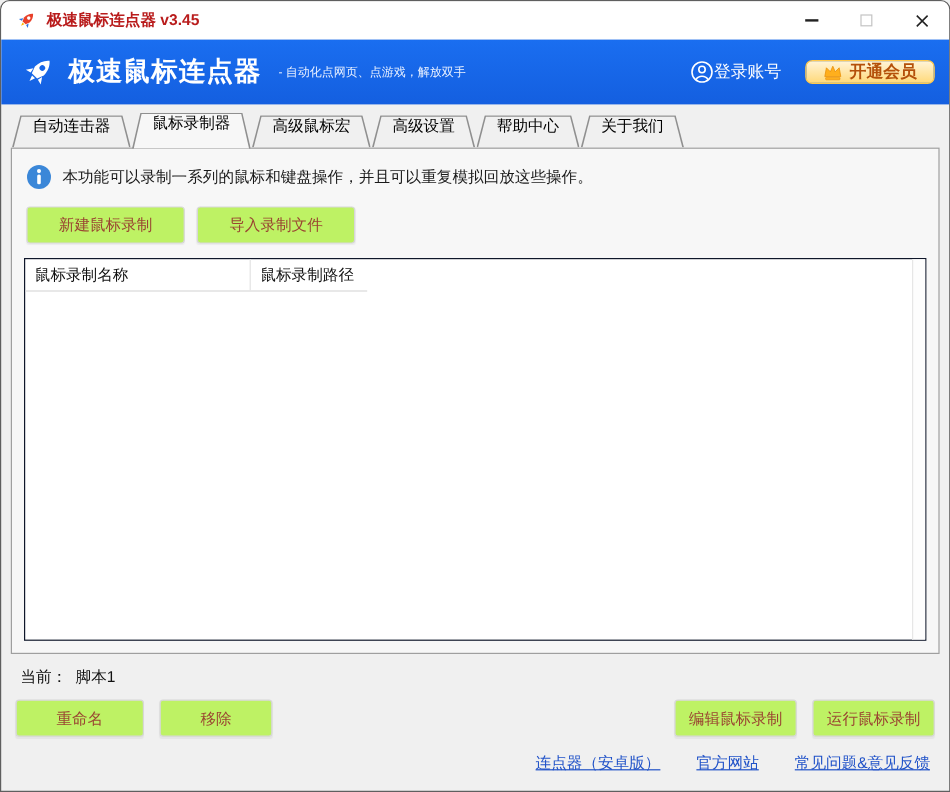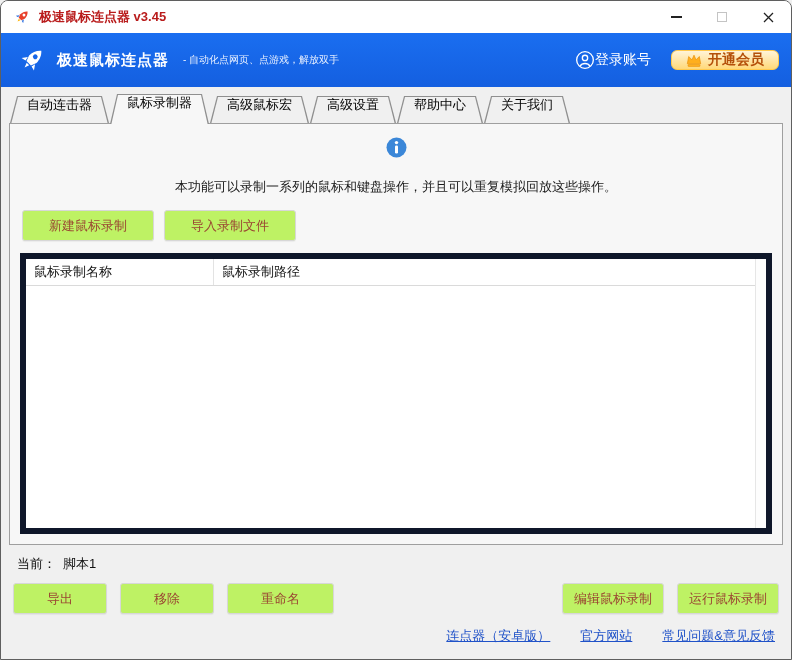--- a/index.html
+++ b/index.html
@@ -19,56 +19,56 @@
   .app-icon { width:18px; height:18px; display:flex; }
   .win-title { font-size:13px; font-weight:600; color:#b91c1c; }
   .win-controls { margin-left:auto; display:flex; height:100%; }
   .wc { width:46px; height:100%; display:flex; align-items:center; justify-content:center; cursor:pointer; }
   .min-glyph { width:11px; height:2px; background:#222; }
   .max-glyph { width:10px; height:10px; border:1px solid #c4c4c4; }
 
   
   .banner { height:54px; background:linear-gradient(180deg,#1a6ef0,#145fe0); display:flex; align-items:center; padding:0 8px 0 16px; }
   .banner-logo { width:30px; height:30px; display:flex; margin-right:10px; }
-  .app-name { color:#fff; font-size:15px; font-weight:700; letter-spacing:1px; }
+  .app-name { color:#fff; font-size:22px; font-weight:700; letter-spacing:1px; }
   .tagline { color:#e8f0ff; font-size:10px; margin-left:14px; }
   .login { margin-left:auto; display:flex; align-items:center; gap:0; color:#fff; font-size:14px; cursor:pointer; margin-right:20px; }
   .vip-btn { display:flex; align-items:center; gap:6px; height:20px; padding:0 14px; margin-right:4px;
              background:linear-gradient(180deg,#fff4d8,#ffd97a); border:1px solid #ffc94d; border-radius:6px;
              color:#b4500a; font-size:14px; font-weight:700; cursor:pointer; }
 
   
   .tabs { height:36px; display:flex; align-items:flex-end; padding-left:9px; position:relative; z-index:2; }
   .tab { position:relative; height:27px; padding:0 17px; display:flex; margin-right:1px; cursor:pointer; }
   .tab::before { content:""; position:absolute; inset:0; background:#8f8f8f;
                  clip-path:polygon(7px 0, calc(100% - 7px) 0, 100% 100%, 0 100%); }
   .tab::after  { content:""; position:absolute; inset:0; background:#f0f0f0;
                  clip-path:polygon(8px 1px, calc(100% - 8px) 1px, calc(100% - 1.4px) 100%, 1.4px 100%); }
   .tab.active { height:30px; margin-bottom:-1px; z-index:3; }
   .tab.active::after { background:#f7f7f7; }
   .tab-label { position:relative; z-index:1; font-size:13px; color:#000; white-space:nowrap; }
 
   
   .panel { margin:0 8px; height:422px; background:#f7f7f7; border:1px solid #9f9f9f;
            position:relative; z-index:1; display:flex; flex-direction:column; }
-  .info-row { display:flex; align-items:center; gap:20px; margin:13px 12px 0;flex-direction:column; }
+  .info-row { display:flex; align-items:center; gap:9px; margin:13px 12px 0; }
   .info-icon { width:21px; height:21px; display:flex; flex:0 0 auto; }
   .info-text { font-size:13px; color:#1a1a1a; }
   .action-row { display:flex; gap:10px; margin:14px 12px 0; }
 
   .btn { height:31px; background:#bef264; border:1px solid #d7d7d7; border-radius:3px;
          font-size:13px; color:#9a4632; display:inline-flex; align-items:center; justify-content:center;
          cursor:pointer; box-shadow:0 1px 1px rgba(0,0,0,0.05); white-space:nowrap; }
   .btn-lg { padding:0 26px; }
   .btn-sm { padding:0 33px; }
   .btn-md { padding:0 11px; }
 
   
-  .table-wrap { margin:12px 10px 10px; border:6px solid #0f172a; background:#fff; flex:1;
-                display:flex; flex-direction:column; position:relative; }
+  .table-wrap { margin:12px 10px 10px; border:1px solid #0f172a; background:#fff; flex:1;
+                display:flex; flex-direction:row; position:relative; }
   .t-header { display:flex; height:27px; border-bottom:1px solid #dadada; font-size:13px; padding-right:11px; }
   .t-col1 { width:188px; padding-left:8px; border-right:1px solid #e3e3e3; display:flex; align-items:center; }
   .t-col2 { flex:1; padding-left:8px; display:flex; align-items:center; }
   .t-body { flex:1; }
   .t-scrollbar { position:absolute; top:0; right:0; bottom:0; width:11px; border-left:1px solid #e6e6e6; background:#fdfdfd; }
 
   
   .current-row { margin:10px 16px 0; font-size:13px; display:flex; gap:7px; }
   .bottom-row { margin:10px 12px 0; display:flex; gap:13px; }
   .spacer { flex:1; }
@@ -184,23 +184,22 @@
     <div class="t-scrollbar"></div>
   </div>
 </div>
 
 <div class="current-row">
   <span>当前：</span>
   <span>脚本1</span>
 </div>
 
 <div class="bottom-row">
-  <button class="btn btn-sm">导出</button>
+  <button class="btn btn-sm">重命名</button>
   <button class="btn btn-sm">移除</button>
-  <button class="btn btn-sm">重命名</button>
   <div class="spacer"></div>
   <button class="btn btn-md">编辑鼠标录制</button>
   <button class="btn btn-md">运行鼠标录制</button>
 </div>
 
 <div class="footer">
   <a class="flink">连点器（安卓版）</a>
   <a class="flink">官方网站</a>
   <a class="flink">常见问题&amp;意见反馈</a>
 </div>

